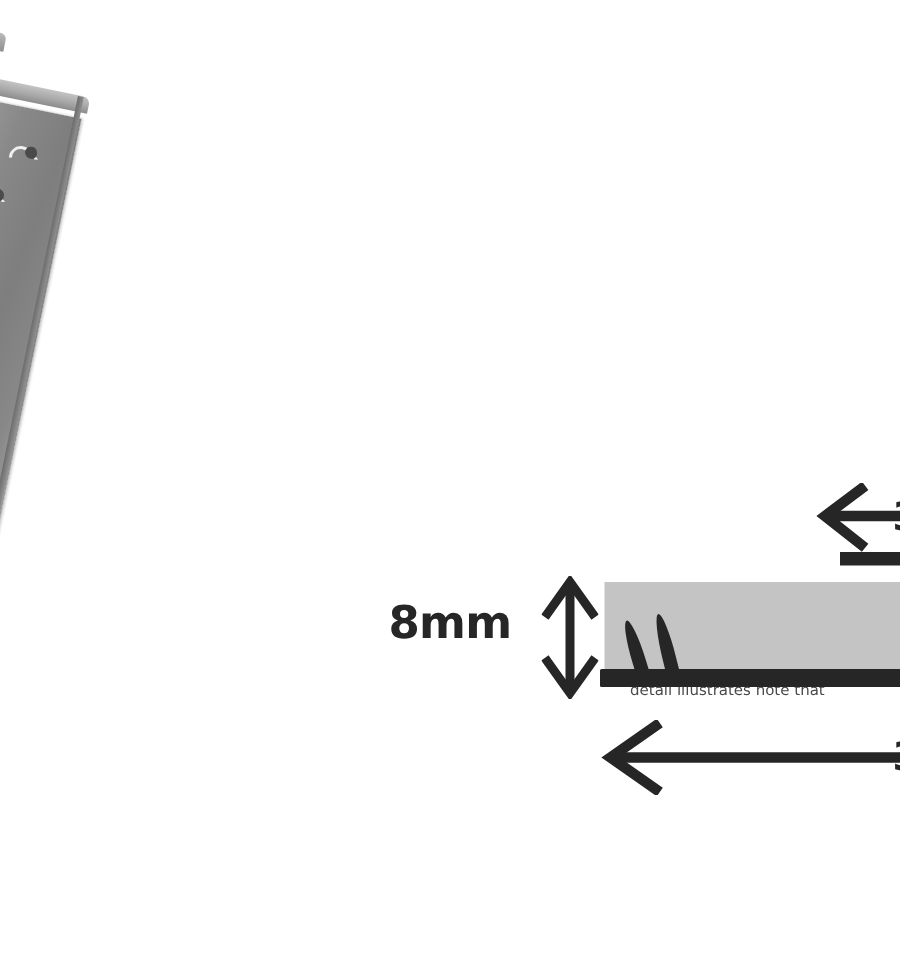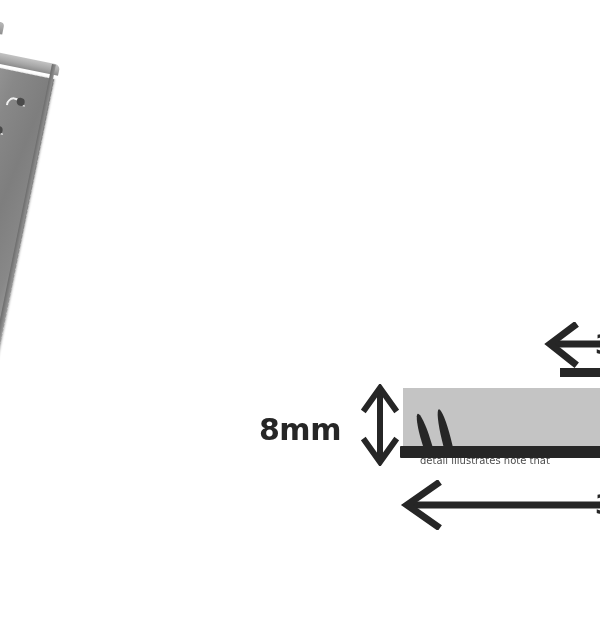--- a/index.html
+++ b/index.html
@@ -168,21 +168,21 @@
     opacity: 0.85;
     white-space: nowrap;
     overflow: hidden;
     font-family: "DejaVu Sans", sans-serif;
   }
 
   
   #label-height {
     position: absolute;
     left: 9px;
-    top: 92px;
+    top: 78px;
     font-size: 30px;
     font-weight: bold;
     color: #262626;
     letter-spacing: -0.5px;
     font-family: "DejaVu Sans", sans-serif;
     white-space: nowrap;
   }
 
   
   #arrow-vertical {

